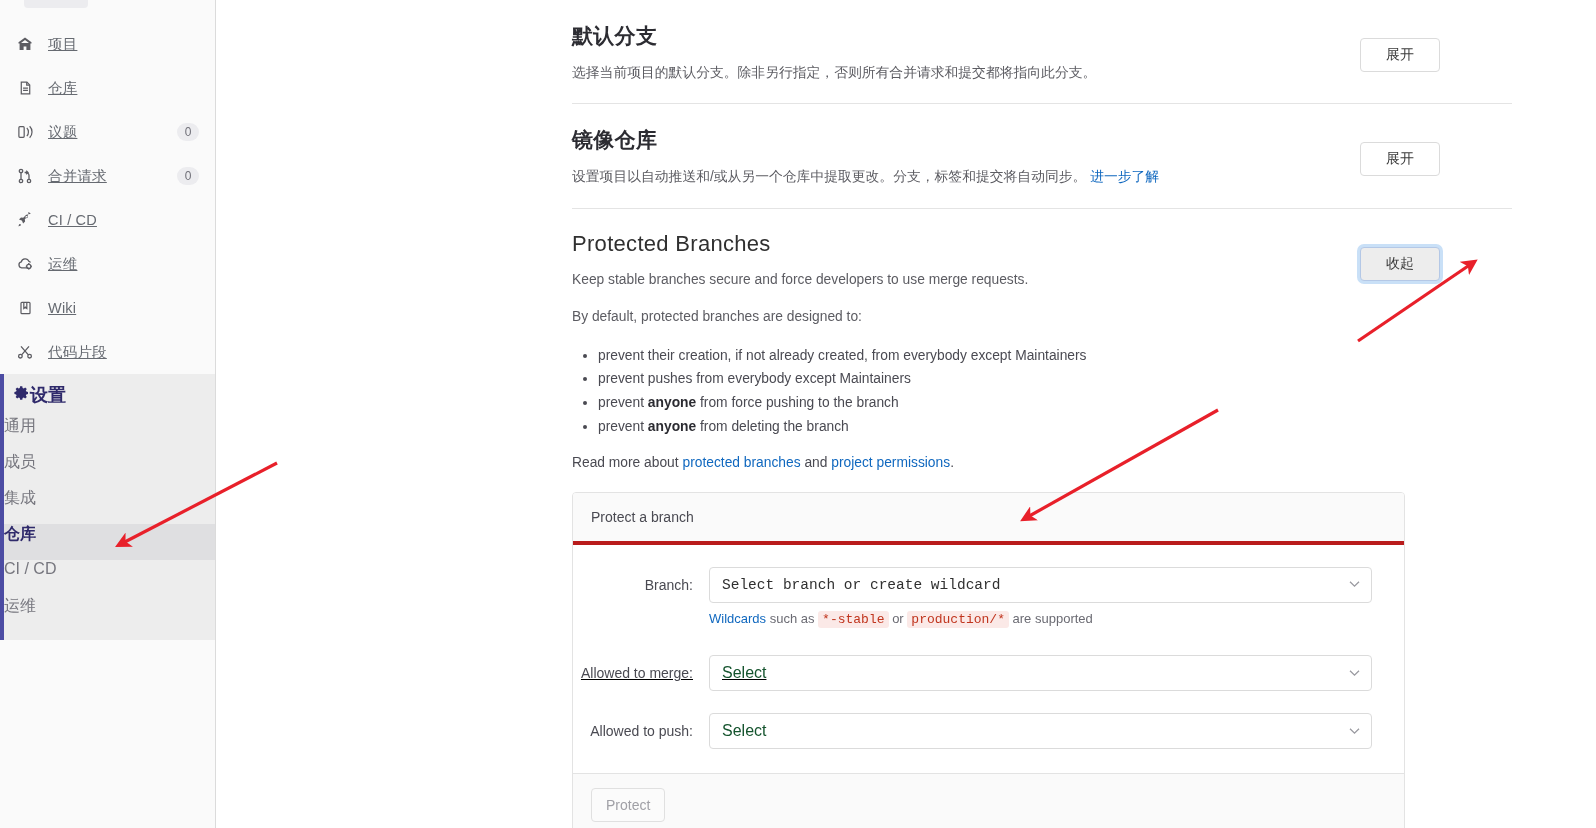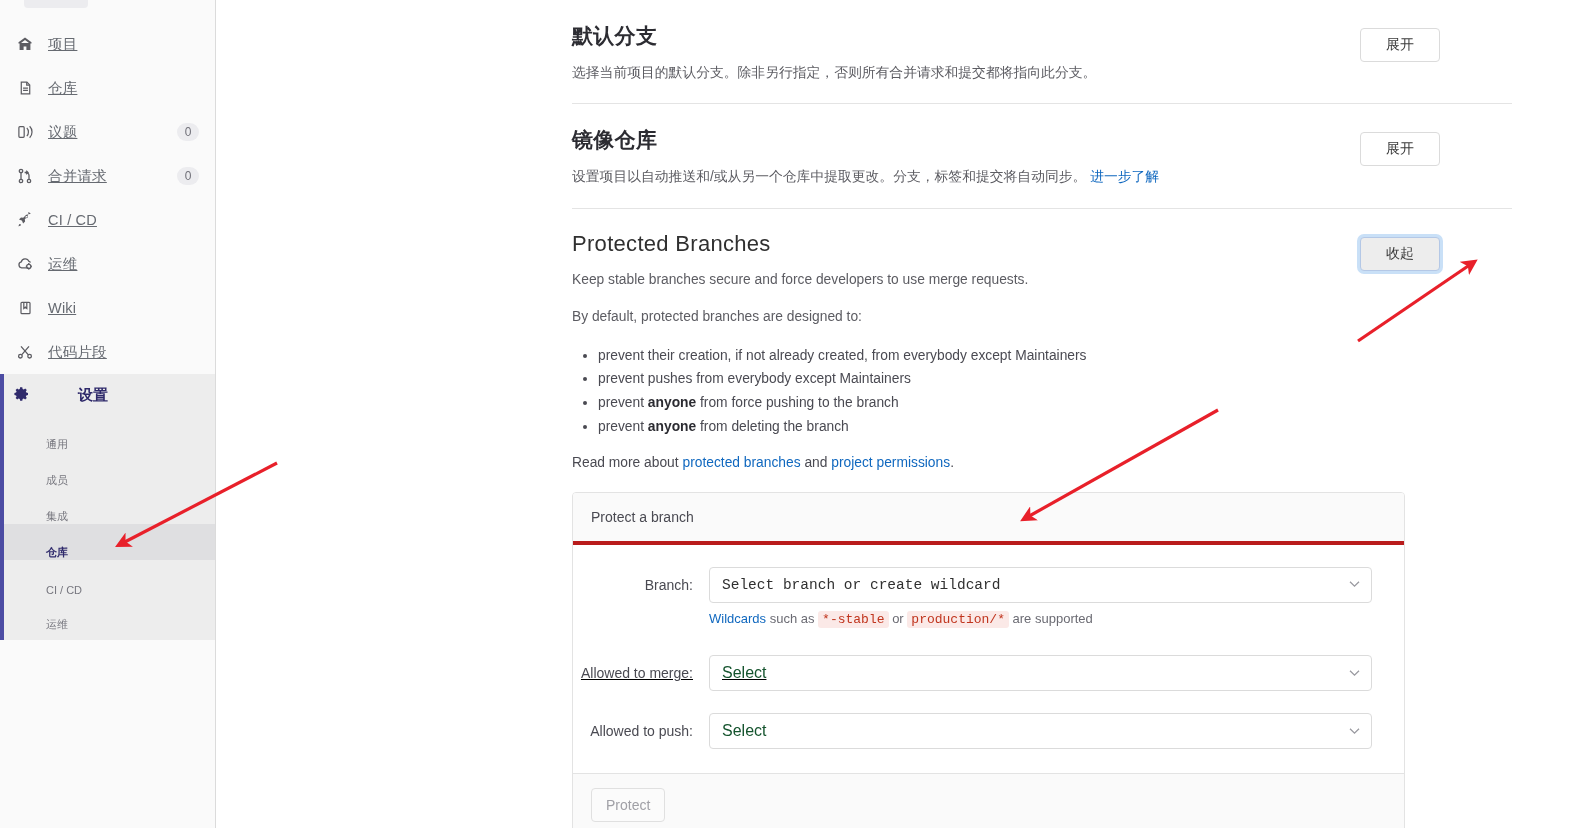--- a/index.html
+++ b/index.html
@@ -84,32 +84,30 @@
     border-left: 4px solid #4c4ca3;
     padding-bottom: 8px;
   }
   .settings-header {
     display: flex;
     align-items: center;
     height: 42px;
     padding: 0 16px 0 10px;
     color: #2f2a6b;
     font-weight: bold;
-    font-size: 15px;
-    gap: 48px;
+    font-size: 18px;
   }
   .settings-header .nav-icon { color: #2f2a6b; }
 
   .sub-item {
     display: flex;
-    align-items: flex-end;
+    align-items: flex-start;
     height: 36px;
-    padding-left: 42px;
     color: #76767e;
-    font-size: 11px;
+    font-size: 16px;
     cursor: pointer;
   }
   .sub-item.active {
     background: #dfdfe1;
     color: #2f2a6b;
     font-weight: bold;
   }
 
   
   .main {
@@ -142,21 +140,21 @@
   .section h2.latin { font-weight: normal; font-size: 22px; color: #303030; }
   .section p.desc {
     font-size: 13.8px;
     color: #5c5c62;
     line-height: 1.55;
   }
 
   .collapse-btn {
     position: absolute;
     right: 72px;
-    top: 28px;
+    top: 38px;
     width: 80px;
     height: 34px;
     background: #ffffff;
     border: 1px solid #dbdbdb;
     border-radius: 4px;
     font-size: 14px;
     color: #3a3a3a;
     cursor: pointer;
     font-family: inherit;
   }

